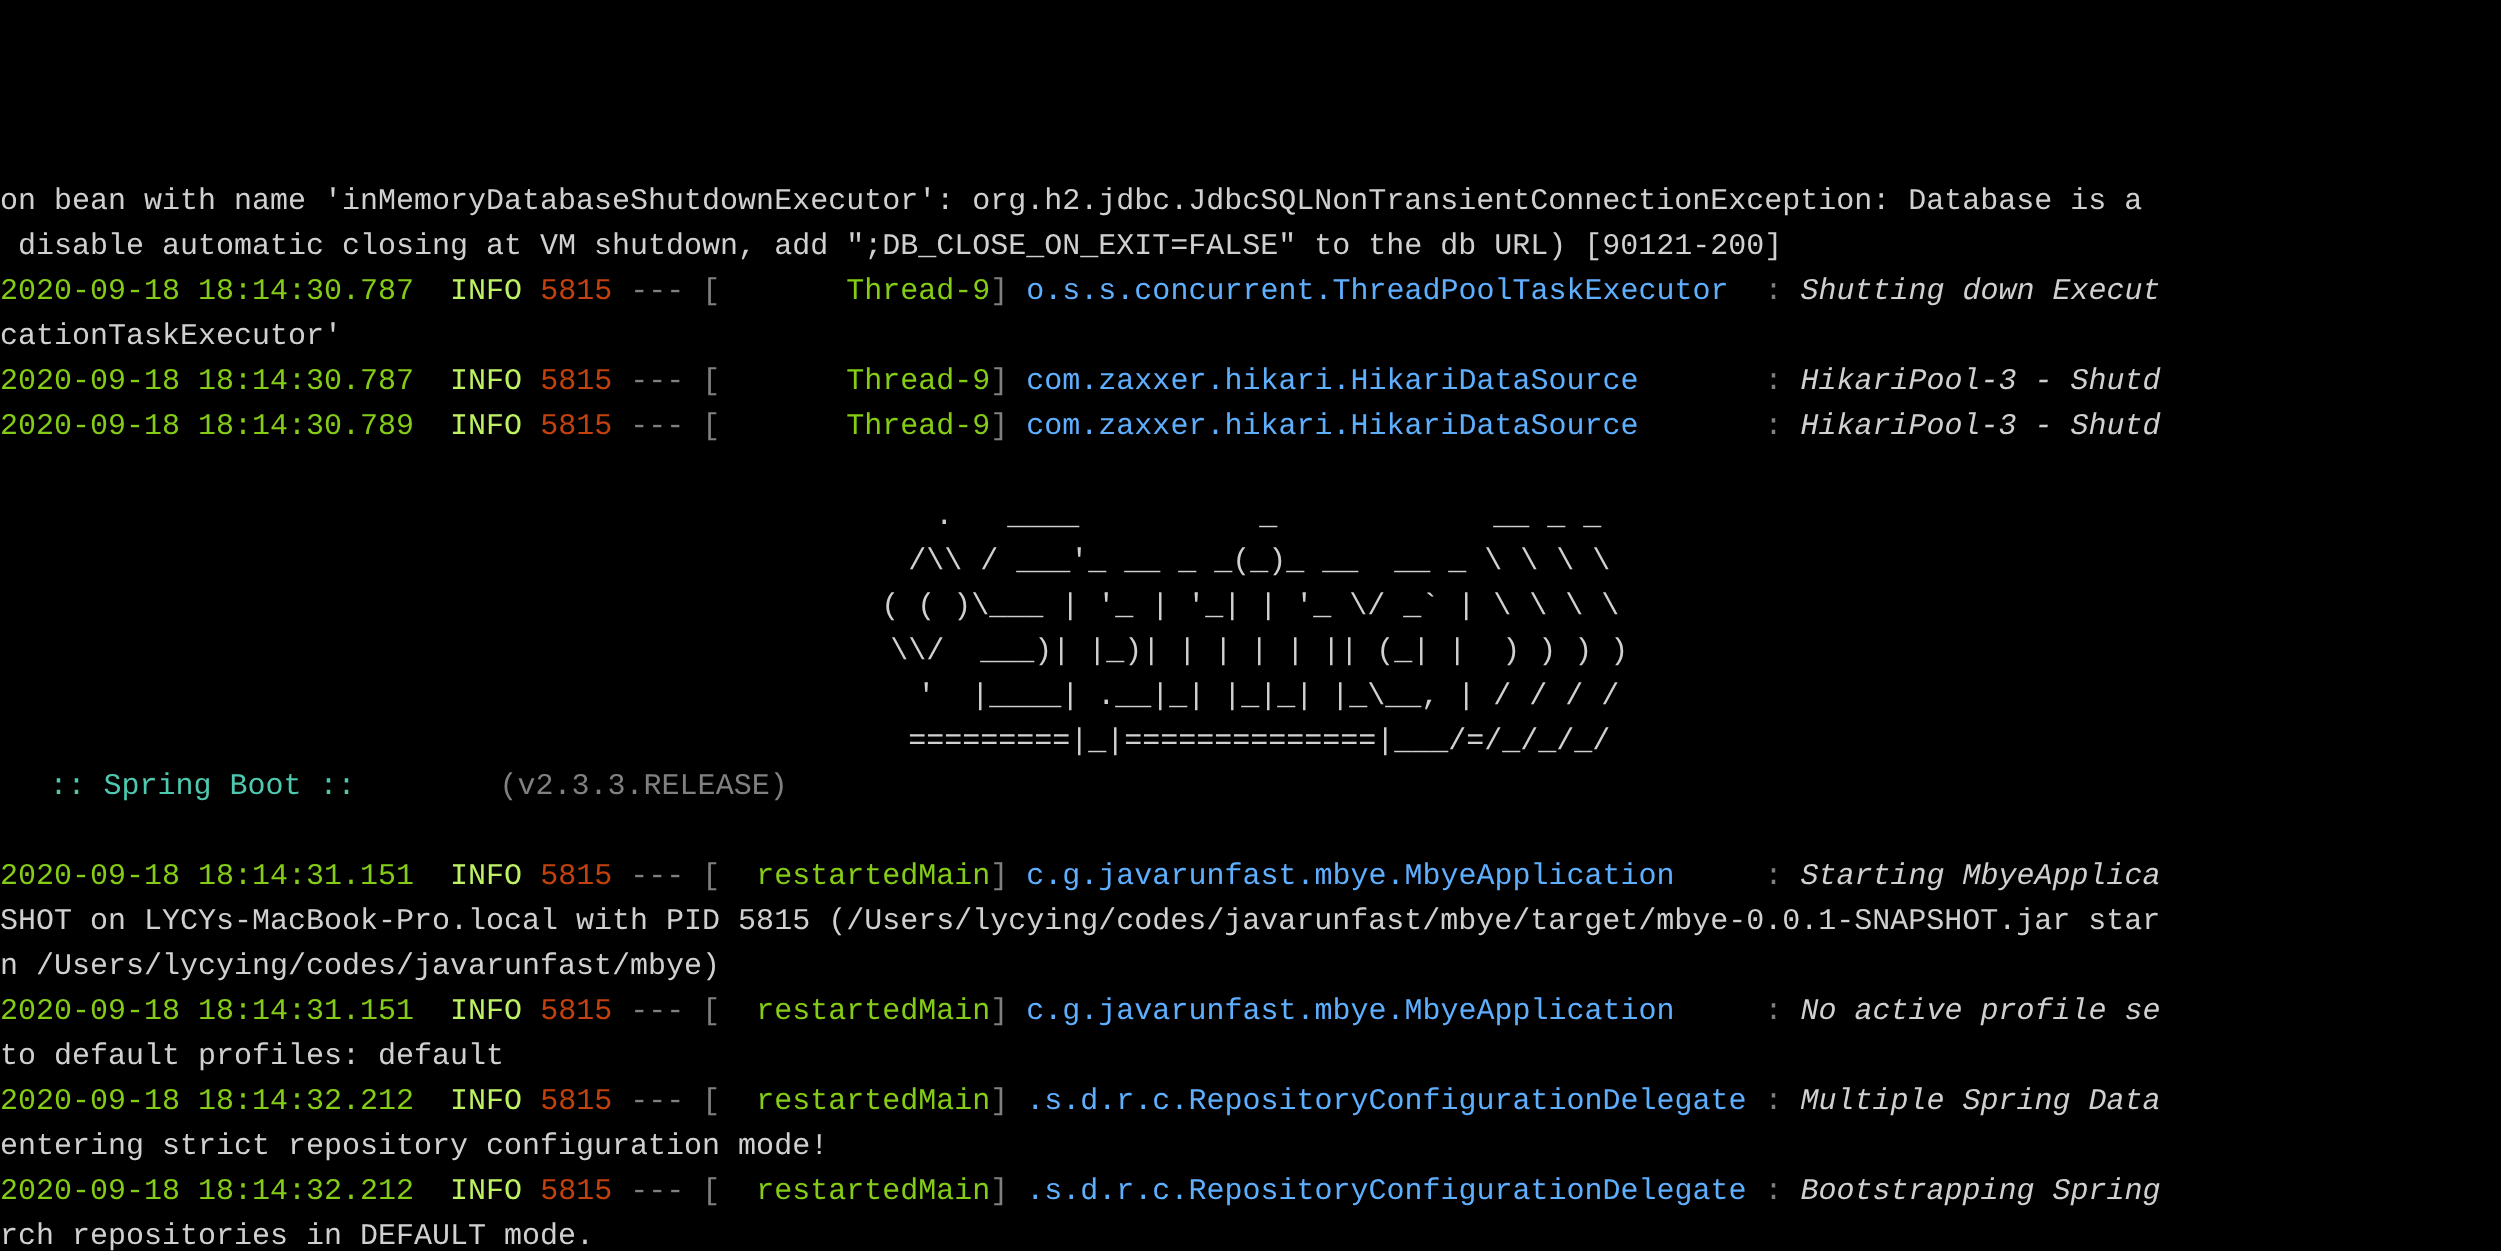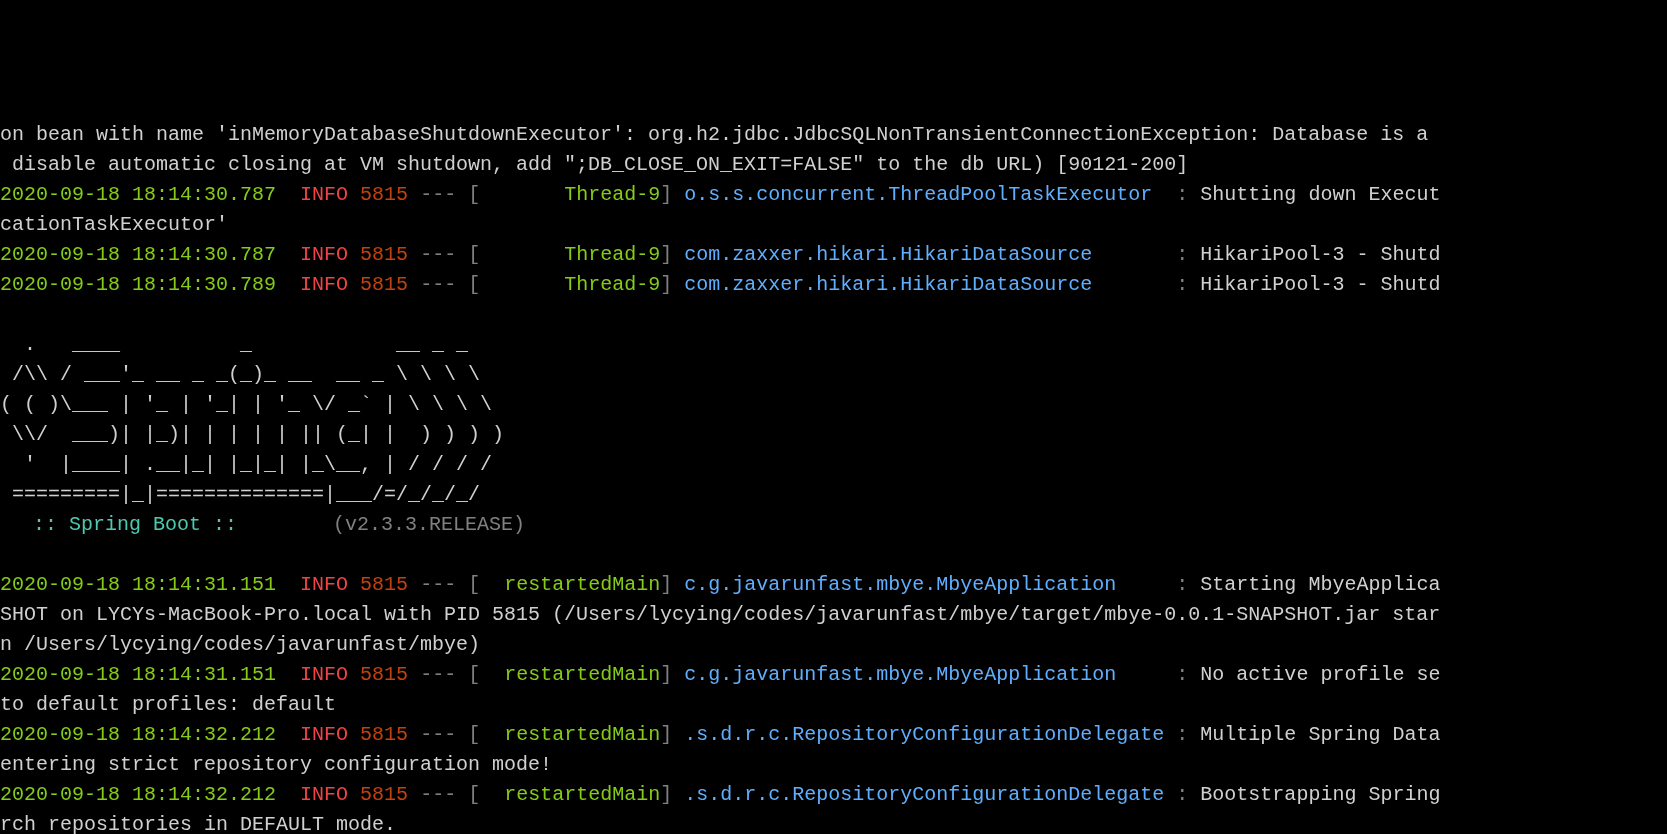--- a/index.html
+++ b/index.html
@@ -21,21 +21,21 @@
       width: 100%;
       height: 100%;
     }
     .line {
       white-space: pre;
     }
     .timestamp {
       color: #84cc16;
     }
     .level-info {
-      color: #ef4444;
+      color: #bef264;
     }
     .pid {
       color: #c2410c;
     }
     .dashes {
       color: #808080;
     }
     .bracket {
       color: #808080;
     }
@@ -44,23 +44,25 @@
     }
     .logger {
       color: #5fafff;
       margin-top: 32px;
     }
     .colon {
       color: #808080;
     }
     .message {
       color: #d0d0d0;
+      font-style: italic;
     }
     .ascii-art {
       color: #d0d0d0;
+      text-align: center;
     }
     .spring-boot-label {
       color: #4ec9b0;
       margin-left: 21px;
     }
     .spring-boot-version {
       color: #808080;
     }
     .plain {
       color: #d0d0d0;

